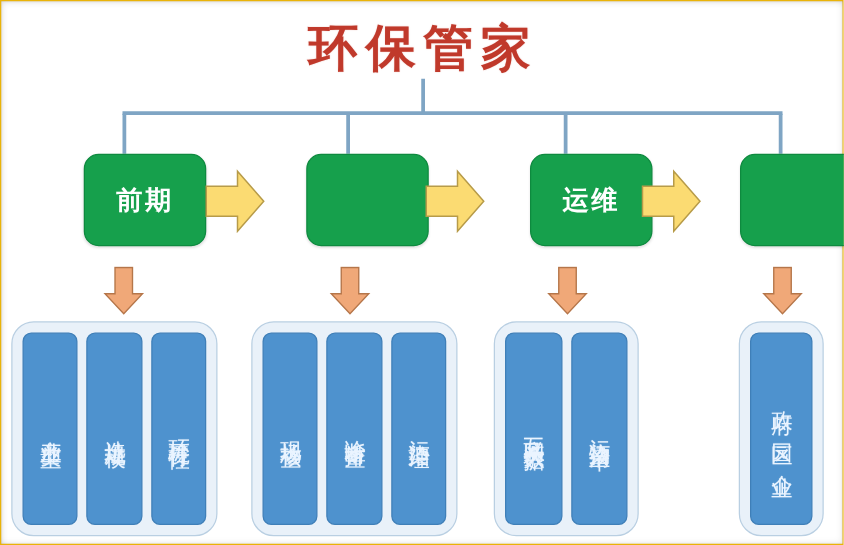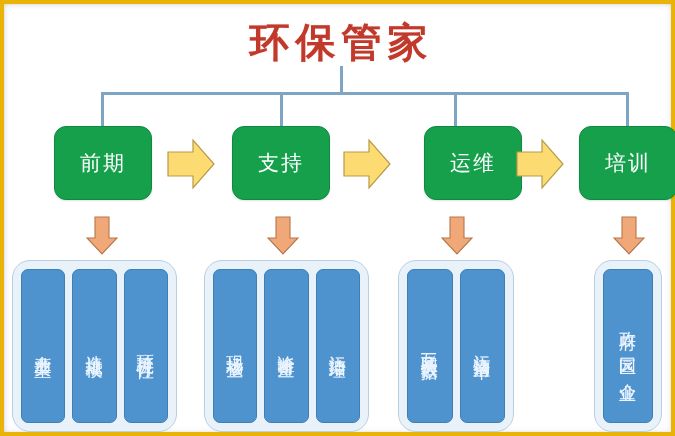--- a/index.html
+++ b/index.html
@@ -2,21 +2,21 @@
 <html><head>
 <meta charset="utf-8">
 <style>
   html,body{margin:0;padding:0;background:#ffffff;}
   body{width:675px;height:436px;overflow:hidden;
        font-family:"DejaVu Sans","Liberation Sans",sans-serif;}
 
   #canvas{
     position:relative;width:675px;height:436px;background:#ffffff;
     box-sizing:border-box;
-    border:4px solid #eab308;
+    border:1px solid #eab308;
     box-shadow:inset 0 0 0 1px #fafafa;
   }
   
   #frame-shade{position:absolute;inset:0;pointer-events:none;
     box-shadow:inset 3px 3px 6px -3px rgba(0,0,0,.16),
                inset -3px -3px 6px -3px rgba(0,0,0,.10);}
 
   
   #title{
     position:absolute;left:0;top:16px;width:675px;text-align:center;
@@ -28,24 +28,25 @@
   
   .conn{position:absolute;background:#7fa5c4;}
   #conn-stem{left:336px;top:62px;width:3px;height:28px;}
   #conn-bar{left:97px;top:88px;width:528px;height:3px;}
   .conn-drop{width:3px;height:32px;top:90px;}
 
   
   .stage{
     position:absolute;top:122px;width:96px;height:72px;
     background:#16a04c;border:1px solid #0e8a3f;border-radius:12px;
-    color:#ffffff;font-size:21px;font-weight:normal;line-height:30px;
+    color:#ffffff;font-size:21px;font-weight:bold;line-height:30px;
     display:flex;flex-direction:column;align-items:center;justify-content:center;
     letter-spacing:2px;
     box-shadow:0 1px 2px rgba(0,0,0,.12);
+    margin-left:16px;
   }
   .stage span{display:block;}
 
   
   .arrow-right{
     position:absolute;top:134px;width:50px;height:52px;
   }
   .arrow-right svg{display:block;}
 
   
@@ -85,27 +86,25 @@
   <div class="conn" id="conn-bar"></div>
   <div class="conn conn-drop" style="left:97px;"></div>
   <div class="conn conn-drop" style="left:276px;"></div>
   <div class="conn conn-drop" style="left:450px;"></div>
   <div class="conn conn-drop" style="left:622px;"></div>
 
   <div class="stage" style="left:50px;">
     <span>前期</span>
   </div>
   <div class="stage" style="left:228px;">
-    <span>支持</span>
   </div>
-  <div class="stage" style="left:420px;align-items:center;">
+  <div class="stage" style="left:407px;align-items:center;">
     <span>运维</span>
   </div>
   <div class="stage" style="left:575px;">
-    <span>培训</span>
   </div>
 
   <div class="arrow-right" style="left:162px;">
     <svg width="50" height="52" viewBox="0 0 50 52">
       <polygon points="2,14 27,14 27,2 48,26 27,50 27,38 2,38" fill="#fbdb72" stroke="#b79b49" stroke-width="1.2"></polygon>
     </svg>
   </div>
   <div class="arrow-right" style="left:338px;">
     <svg width="50" height="52" viewBox="0 0 50 52">
       <polygon points="2,14 27,14 27,2 48,26 27,50 27,38 2,38" fill="#fbdb72" stroke="#b79b49" stroke-width="1.2"></polygon>

